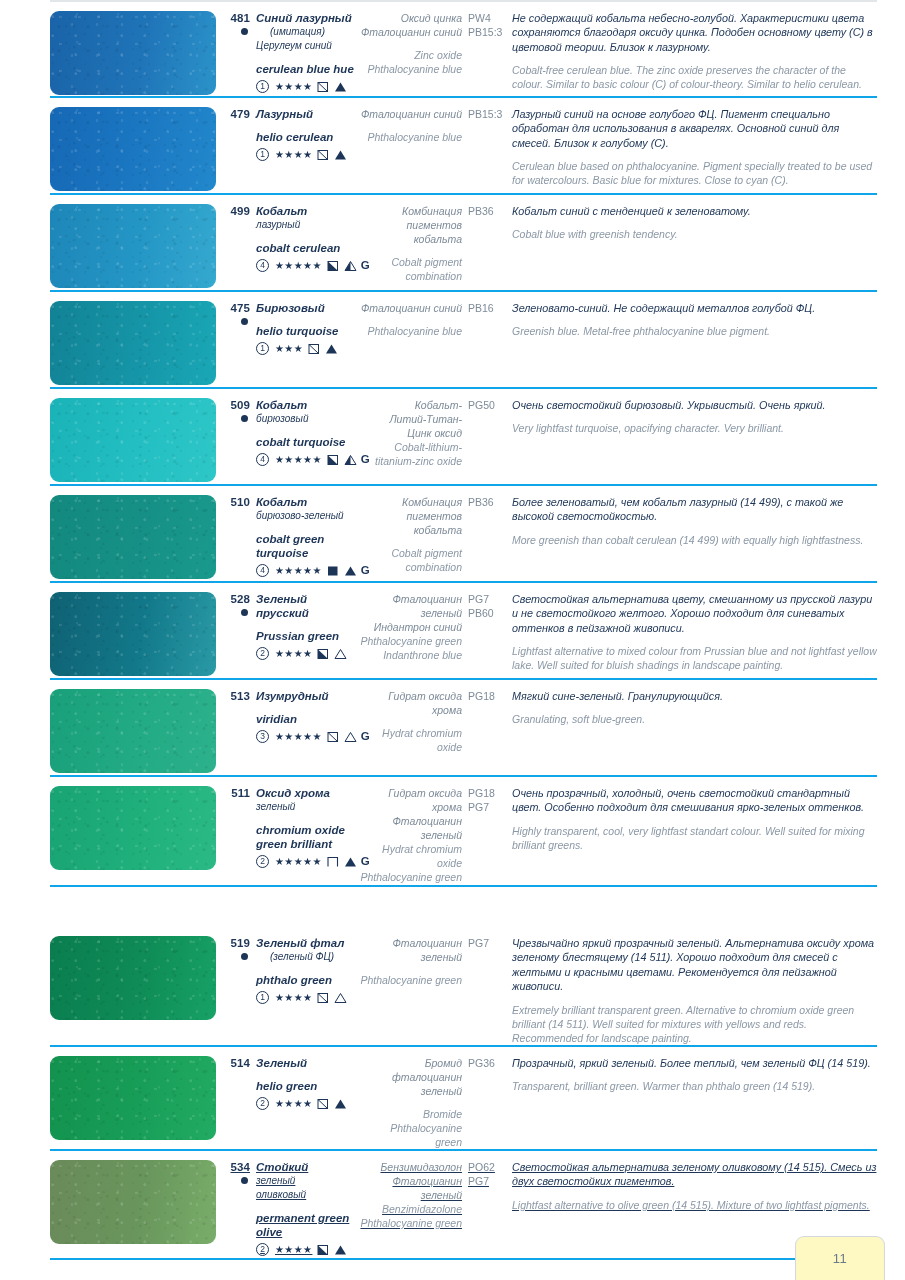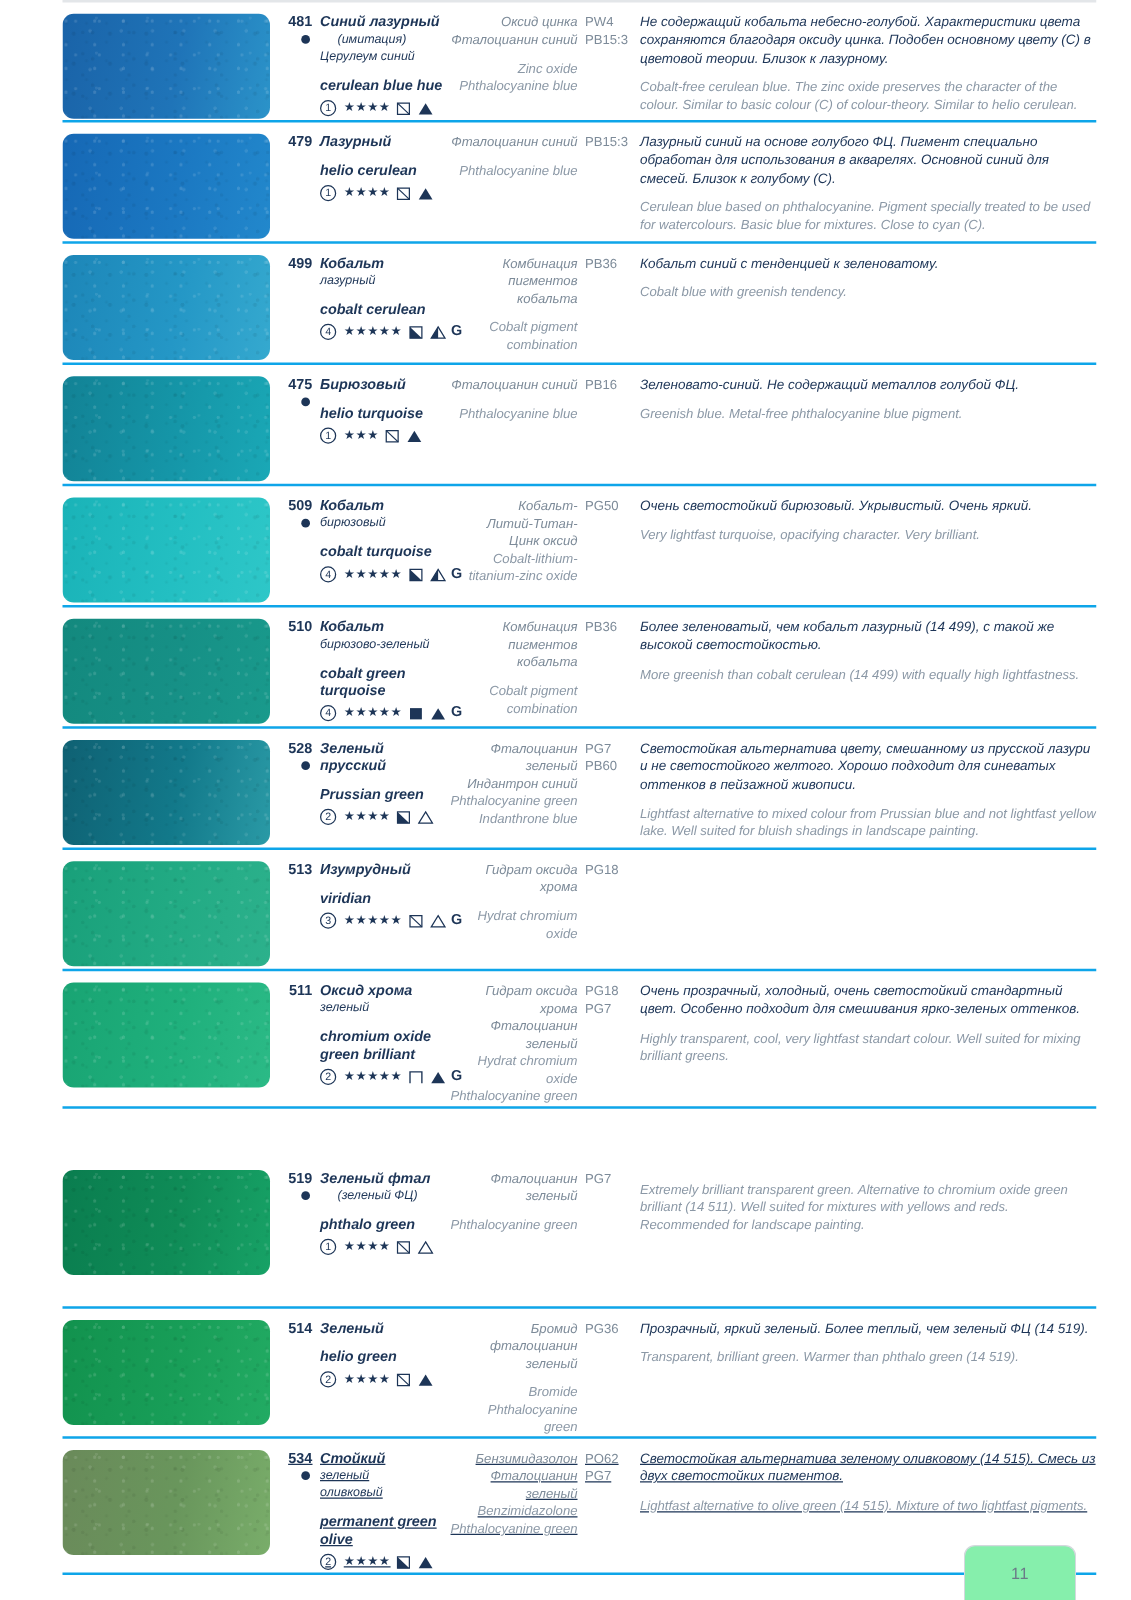--- a/index.html
+++ b/index.html
@@ -184,31 +184,31 @@
     font-weight: bold;
     font-style: normal;
     color: #1d3557;
     line-height: 1;
     margin-left: 1px;
   }
 
   
   .page-tab {
     position: absolute;
-    right: 44px;
+    right: 20px;
     bottom: 0;
     width: 90px;
     height: 44px;
     border: 1.5px solid #d3d8dd;
     border-bottom: none;
     border-radius: 9px 9px 0 0;
     display: flex;
     align-items: center;
     justify-content: center;
-    background: #86efac;
+    background: #fef9c3;
   }
   .page-num {
     font-size: 13px;
     color: #6b7a88;
     letter-spacing: .5px;
   }
 </style>
 </head>
 <body>
 
@@ -569,20 +569,25 @@
           </div>
         </div>
         <div class="pig-col">
           <div class="ru-pig">Гидрат оксида хрома</div>
           <div class="gap-s" style="height:9px"></div>
           <div class="en-pig">Hydrat chromium oxide</div>
         </div>
         <div class="code-col">
           <div class="code">PG18</div>
         </div>
+        <div class="desc-col">
+          <div class="ru-desc">Мягкий сине-зеленый. Гранулирующийся.</div>
+          <div class="gap-s"></div>
+          <div class="en-desc">Granulating, soft blue-green.</div>
+        </div>
       </div>
       <div class="row" style="height: 110px; overflow: hidden;">
         <div class="swatch-col">
           <div class="swatch" style="background:linear-gradient(100deg,#19a473 0%,#1fb07c 55%,#2bba86 100%)">
             <div class="grain"></div>
           </div>
         </div>
         <div class="idx-col">
           <div class="idx-num">511</div>
         </div>
@@ -657,20 +662,21 @@
         </div>
         <div class="pig-col">
           <div class="ru-pig">Фталоцианин зеленый</div>
           <div class="gap-s" style="height:9px"></div>
           <div class="en-pig">Phthalocyanine green</div>
         </div>
         <div class="code-col">
           <div class="code">PG7</div>
         </div>
         <div class="desc-col">
+          <div class="ru-desc">Чрезвычайно яркий прозрачный зеленый. Альтернатива оксиду хрома зеленому блестящему (14 511). Хорошо подходит для смесей с желтыми и красными цветами. Рекомендуется для пейзажной живописи.</div>
           <div class="gap-s"></div>
           <div class="en-desc">Extremely brilliant transparent green. Alternative to chromium oxide green brilliant (14 511). Well suited  for mixtures with yellows and reds. Recommended for landscape painting.</div>
         </div>
       </div>
       <div class="row" style="height: 104px; overflow: hidden;">
         <div class="swatch-col">
           <div class="swatch" style="background:linear-gradient(100deg,#12924e 0%,#189e58 55%,#22ab63 100%)">
             <div class="grain"></div>
           </div>
         </div>

